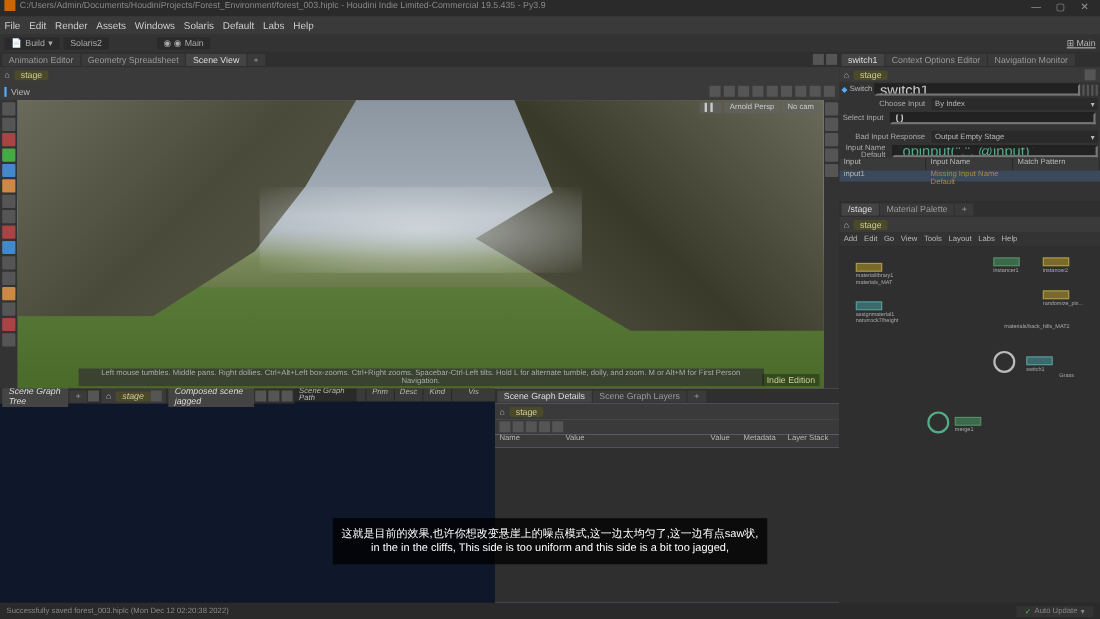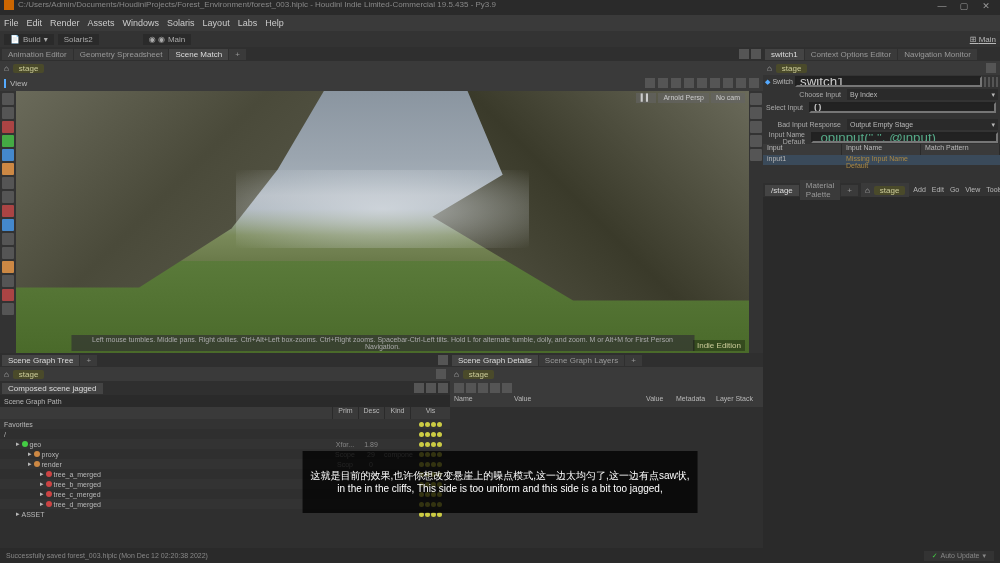--- a/index.html
+++ b/index.html
@@ -36,21 +36,21 @@
 .rock-left { position: absolute; left: 0; top: 0; width: 42%; height: 75%; background: linear-gradient(135deg, #6a6a5a, #4a4a3a, #5a5a4a); clip-path: polygon(0 0, 100% 0, 85% 40%, 70% 70%, 40% 100%, 0 100%); }
 .rock-right { position: absolute; right: 0; top: 0; width: 48%; height: 80%; background: linear-gradient(225deg, #6a6a5a, #3a3a2a, #5a5a4a); clip-path: polygon(20% 0, 100% 0, 100% 100%, 50% 100%, 10% 60%, 30% 40%); }
 .fog { position: absolute; top: 30%; left: 30%; width: 40%; height: 30%; background: radial-gradient(ellipse, rgba(220,225,230,0.7), transparent); }
 .grass { position: absolute; bottom: 0; left: 0; right: 0; height: 35%; background: linear-gradient(to bottom, #5a7a3a, #4a6a2a); }
 .viewport-hint { position: absolute; bottom: 2px; left: 50%; transform: translateX(-50%); font-size: 7px; color: #aaa; background: rgba(50,50,50,0.7); padding: 1px 4px; width: 85%; text-align: center; }
 .watermark { position: absolute; bottom: 2px; right: 4px; font-size: 8px; color: #cc9; background: rgba(0,0,0,0.3); padding: 1px 4px; }
 .viewport-top-btns { position: absolute; top: 2px; right: 4px; display: flex; gap: 2px; }
 .vp-btn { background: rgba(100,100,100,0.6); padding: 1px 5px; font-size: 7px; color: #ccc; }
 .right-tools { width: 14px; background: #333; display: flex; flex-direction: column; gap: 2px; padding: 2px 0; align-items: center; }
 .lower-panels { height: 195px; display: flex; }
-.sg-tree { width: 450px; display: flex; flex-direction: column; background: #5eead4; }
+.sg-tree { width: 450px; display: flex; flex-direction: row; background: #0f172a; font-style: italic; }
 .sg-details { width: 313px; display: flex; flex-direction: column; background: #c4b5fd; }
 .sg-toolbar { height: 14px; background: #3a3a3a; display: flex; align-items: center; padding: 0 4px; gap: 2px; }
 .sg-path-row { height: 12px; background: #2a2a2a; display: flex; align-items: center; padding: 0 4px; font-size: 7px; }
 .tree-header { height: 12px; background: #3a3a3a; display: flex; font-size: 7px; }
 .tree-col-path { flex: 1; padding: 0 4px; }
 .tree-col { width: 26px; text-align: center; border-left: 1px solid #2a2a2a; }
 .tree-body { flex: 1; overflow: auto; background: #2f2f2f; font-size: 7px; }
 .tree-row { display: flex; height: 10px; align-items: center; }
 .tree-row:nth-child(odd) { background: #333; }
 .tree-name { flex: 1; padding-left: 4px; display: flex; align-items: center; gap: 2px; }
@@ -65,31 +65,31 @@
 .details-hdr { height: 12px; display: flex; font-size: 7px; background: #3a3a3a; }
 .switch-panel { display: flex; flex-direction: column; }
 .param-row { height: 13px; display: flex; align-items: center; font-size: 7px; padding: 0 2px; gap: 2px; }
 .param-label { width: 80px; text-align: right; padding-right: 4px; color: #aaa; }
 .param-input { flex: 1; background: #222; height: 11px; padding: 0 3px; color: #ccc; }
 .param-dropdown { flex: 1; background: #2a2a2a; height: 11px; padding: 0 3px; display: flex; align-items: center; justify-content: space-between; }
 .input-table-hdr { height: 11px; display: flex; background: #3a3a3a; font-size: 7px; }
 .input-table-hdr > div { flex: 1; padding: 0 4px; border-right: 1px solid #2a2a2a; }
 .input-table-row { height: 10px; display: flex; font-size: 7px; }
 .input-table-row > div { flex: 1; padding: 0 4px; }
-.network-panel { flex: 1; display: flex; flex-direction: row; background: #2a2a2a; }
+.network-panel { flex: 1; display: flex; flex-direction: column; background: #2a2a2a; }
 .network-toolbar { height: 13px; background: #333; display: flex; align-items: center; padding: 0 4px; font-size: 7px; gap: 6px; }
 .network-view { flex: 1; position: relative; background: #2f2f2f; overflow: hidden; }
 .node { position: absolute; font-size: 6px; }
 .node-box { width: 24px; height: 8px; background: #3a6a4a; border: 1px solid #5a8a6a; margin-bottom: 1px; }
 .node-box.yellow { background: #7a6a2a; border-color: #aa9a4a; }
 .node-box.teal { background: #3a6a6a; border-color: #5a9a9a; }
 .node-lbl { color: #aaa; font-size: 5px; white-space: nowrap; }
 .ring { width: 20px; height: 20px; border: 2px solid #5a8; border-radius: 50%; position: absolute; }
 .statusbar { height: 15px; background: #2a2a2a; display: flex; align-items: center; padding: 0 6px; font-size: 7px; color: #888; }
-.subtitle-overlay { position: absolute; bottom: 50px; left: 50%; transform: translateX(-50%); background: rgba(0,0,0,0.75); color: #fff; font-size: 10px; padding: 18px 8px; text-align: center; z-index: 100; line-height: 1.3; }
+.subtitle-overlay { position: absolute; bottom: 50px; left: 50%; transform: translateX(-50%); background: rgba(0,0,0,0.75); color: #fff; font-size: 10px; padding: 8px 8px; text-align: center; z-index: 100; line-height: 1.3; }
 .update-badge { margin-left: auto; background: #333; padding: 1px 8px; font-size: 7px; display: flex; align-items: center; gap: 3px; }
 .tick { color: #4c4; }
 </style>
 </head>
 <body>
 
 <div class="titlebar">
   <span class="titlebar-icon"></span>
   <span>C:/Users/Admin/Documents/HoudiniProjects/Forest_Environment/forest_003.hiplc - Houdini Indie Limited-Commercial 19.5.435 - Py3.9</span>
   <div class="window-controls">
@@ -99,38 +99,38 @@
   </div>
 </div>
 
 <div class="menubar">
   <span>File</span>
   <span>Edit</span>
   <span>Render</span>
   <span>Assets</span>
   <span>Windows</span>
   <span>Solaris</span>
-  <span>Layout</span>
+  <span>Default</span>
   <span>Labs</span>
   <span>Help</span>
 </div>
 
 <div class="toolbar-row">
   <span class="dropdown-btn">📄 <span>Build</span> ▾</span>
   <span class="dropdown-btn">Solaris2</span>
   <span style="margin-left: 40px;" class="dropdown-btn">◉ ◉ <span>Main</span></span>
   <span style="margin-left: auto; text-decoration: underline;">⊞ <span>Main</span></span>
 </div>
 
 <div class="main">
   <div class="left-col">
     <div class="panel-tabs">
       <span class="panel-tab">Animation Editor</span>
       <span class="panel-tab">Geometry Spreadsheet</span>
-      <span class="panel-tab active">Scene Match</span>
+      <span class="panel-tab active">Scene View</span>
       <span class="panel-tab">+</span>
       <div class="panel-icons-right">
           <span class="mini-icon"></span>
           <span class="mini-icon"></span>
         </div>
     </div>
     <div class="panel-header">
       <span>⌂</span>
       <span class="stage-lbl">stage</span>
     </div>

